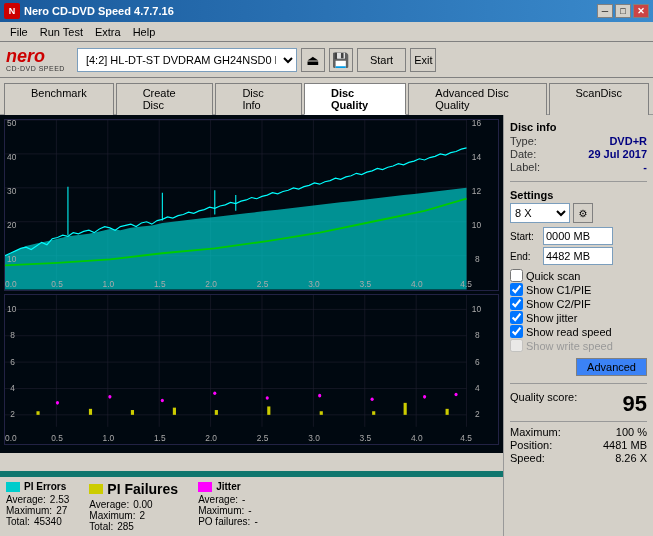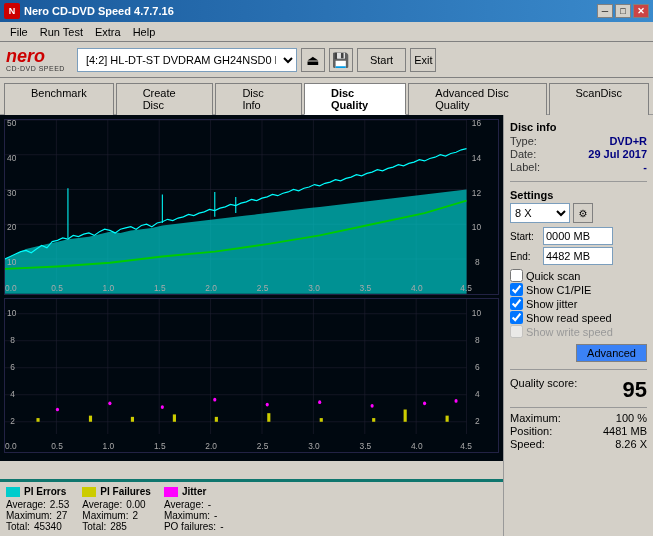--- a/index.html
+++ b/index.html
@@ -208,21 +208,21 @@
             <text x="191" y="122" fill="#aaa" font-size="8">2.0</text>
             <text x="240" y="122" fill="#aaa" font-size="8">2.5</text>
             <text x="289" y="122" fill="#aaa" font-size="8">3.0</text>
             <text x="338" y="122" fill="#aaa" font-size="8">3.5</text>
             <text x="387" y="122" fill="#aaa" font-size="8">4.0</text>
             <text x="434" y="122" fill="#aaa" font-size="8">4.5</text>
           </svg>
         </div>
       </div>
 
-      <div style="background:#d4d0c8;padding:4px 6px 4px 6px;border-top:3px solid #0f766e;display:flex;gap:13px;margin-top:18px;">
+      <div style="background:#d4d0c8;padding:4px 6px 4px 6px;border-top:6px solid #0f766e;display:flex;gap:20px;margin-top:18px;">
 
         <div>
           <div style="display:flex;align-items:center;gap:4px;margin-bottom:2px;">
             <div style="width:14px;height:10px;background:#00cccc;"></div>
             <span style="font-weight:bold;font-size:10px;">PI Errors</span>
           </div>
           <div style="font-size:10px;">
             <div style="display:flex;gap:4px;">
                 <span>Average:</span>
                 <span>2.53</span>
@@ -234,21 +234,21 @@
             <div style="display:flex;gap:4px;">
                 <span>Total:</span>
                 <span>45340</span>
               </div>
           </div>
         </div>
 
         <div>
           <div style="display:flex;align-items:center;gap:4px;margin-bottom:2px;">
             <div style="width:14px;height:10px;background:#cccc00;"></div>
-            <span style="font-weight:bold;font-size:10px;">PI Failures</span>
+            <span style="font-weight:bold;font-size:14px;">PI Failures</span>
           </div>
           <div style="font-size:10px;">
             <div style="display:flex;gap:4px;">
                 <span>Average:</span>
                 <span>0.00</span>
               </div>
             <div style="display:flex;gap:4px;">
                 <span>Maximum:</span>
                 <span>2</span>
               </div>
@@ -322,20 +322,24 @@
         <div class="checkbox-row">
           <input type="checkbox" style="">
           <span>Quick scan</span>
         </div>
         <div class="checkbox-row">
           <input type="checkbox" checked="" style="">
           <span>Show C1/PIE</span>
         </div>
         <div class="checkbox-row">
           <input type="checkbox" checked="" style="">
+          <span>Show C2/PIF</span>
+        </div>
+        <div class="checkbox-row">
+          <input type="checkbox" checked="" style="">
           <span>Show jitter</span>
         </div>
         <div class="checkbox-row">
           <input type="checkbox" checked="" style="">
           <span>Show read speed</span>
         </div>
         <div class="checkbox-row">
           <input type="checkbox" disabled="" style="">
           <span style="color:#999;">Show write speed</span>
         </div>

